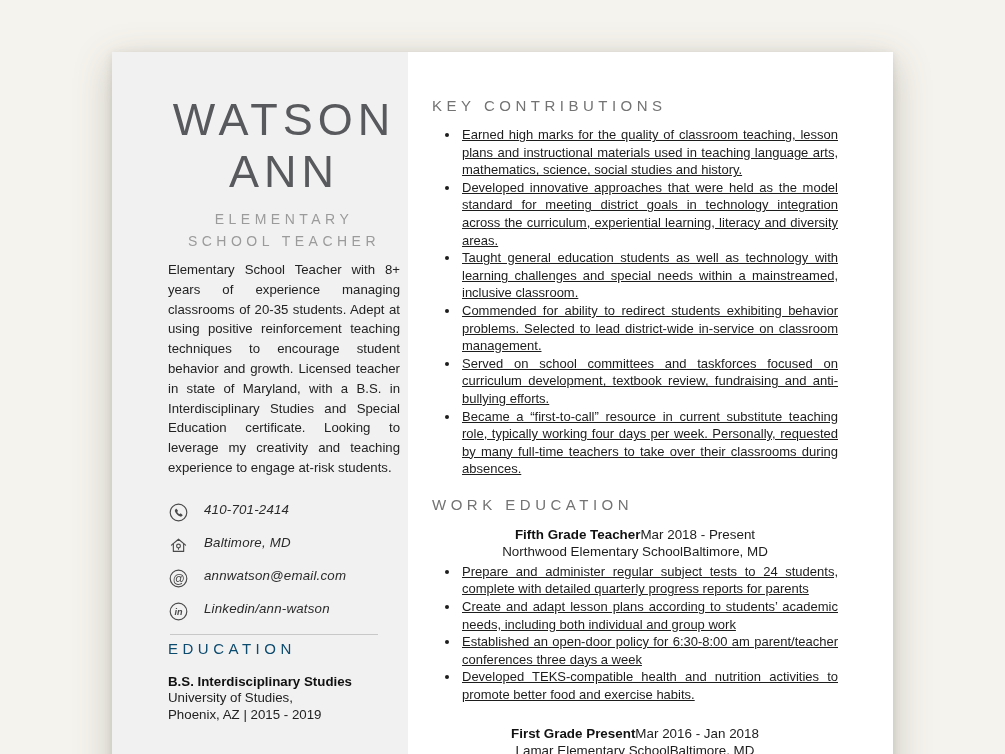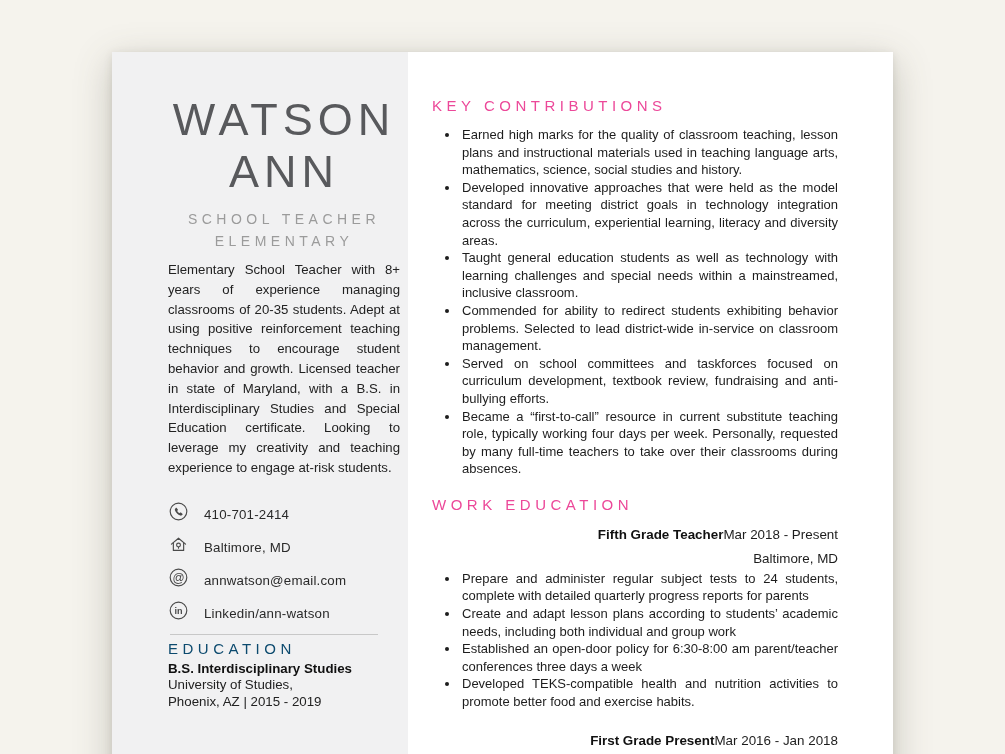--- a/index.html
+++ b/index.html
@@ -27,71 +27,72 @@
   }
   .job-title-side{
     margin-top:10px;text-align:center;color:#9b9b9b;
     font-size:14px;line-height:22px;letter-spacing:4.5px;font-weight:400;
   }
   .summary{
     margin-top:8px;color:#222;
     font-size:13.2px;line-height:19.8px;text-align:justify;
   }
   .contact{margin-top:24px;}
-  .contact-row{display:flex;align-items:flex-end;margin-bottom:13px;height:20px;}
+  .contact-row{display:flex;align-items:flex-start;margin-bottom:13px;height:20px;font-style:italic;}
   .contact-row .cicon{width:21px;height:21px;margin-right:15px;flex-shrink:0;}
   .contact-row .cval{font-size:13.3px;color:#2a2a2a;letter-spacing:.2px;}
   .side-divider{border:none;border-top:1px solid #c8c8c8;margin:10px 22px 0 2px;}
   .side-heading{
     margin-top:5px;color:#0c4a6e;
     font-size:15px;letter-spacing:4.5px;font-weight:400;
   }
-  .edu-entry{margin-top:4px;font-size:13.3px;line-height:16.5px;color:#222;}
+  .edu-entry{margin-top:17px;font-size:13.3px;line-height:16.5px;color:#222;}
   .edu-degree{font-weight:bold;color:#111;}
   
   .main{
     flex:1;box-sizing:border-box;background:#ffffff;
     padding:45px 55px 40px 24px;
   }
   .section-heading{
-    color:#ec4899;font-size:15px;letter-spacing:4.5px;font-weight:400;
+    color:#737373;font-size:15px;letter-spacing:4.5px;font-weight:400;
   }
   ul.bullets{
     margin:12px 0 0 0;padding:0 0 0 28px;list-style:disc outside;
     color:#1d1d1d;
   }
   ul.bullets li{
     font-size:13px;line-height:17.6px;text-align:justify;
     padding-left:2px;
+    text-decoration:underline;
   }
   .we{margin-top:18px;}
   .job{margin-top:13px;}
   .job + .job{margin-top:21px;}
-  .job-head{display:flex;justify-content:flex-end;font-size:13.4px;line-height:17px;color:#1d1d1d;margin-top:7px;}
+  .job-head{display:flex;justify-content:center;font-size:13.4px;line-height:17px;color:#1d1d1d;}
   .job-head .jt{font-weight:bold;color:#111;}
   .job ul.bullets{margin-top:3px;}
   svg .ic-stroke{fill:none;stroke:#4a4a4a;stroke-width:1.2;stroke-linecap:round;stroke-linejoin:round;}
   svg .ic-fill{fill:#4a4a4a;stroke:none;}
   svg text{font-family:"Liberation Sans","DejaVu Sans",sans-serif;fill:#4a4a4a;}
 </style>
 </head>
 <body>
 
 <div class="page">
 
   <div class="sidebar">
 
     <div class="name">
       <div>WATSON</div>
       <div>ANN</div>
     </div>
 
     <div class="job-title-side">
+      <div>ELEMENTARY</div>
       <div>SCHOOL TEACHER</div>
-      <div>ELEMENTARY</div>
     </div>
 
     <div class="summary">Elementary School Teacher with 8+ years of experience managing classrooms of 20-35 students. Adept at using positive reinforcement teaching techniques to encourage student behavior and growth. Licensed teacher in state of Maryland, with a B.S. in Interdisciplinary Studies and Special Education certificate. Looking to leverage my creativity and teaching experience to engage at-risk students.</div>
 
     <div class="contact">
 
       <div class="contact-row">
         <span class="cicon">
           <svg viewBox="0 0 22 22" width="21" height="21">
             <circle class="ic-stroke" cx="11" cy="11" r="8.7"></circle>
@@ -161,20 +162,21 @@
     </ul>
 
     <div class="section-heading we">WORK EDUCATION</div>
 
     <div class="job">
       <div class="job-head">
         <span class="jt">Fifth Grade Teacher</span>
         <span>Mar 2018 - Present</span>
       </div>
       <div class="job-head">
+        <span>Northwood Elementary School</span>
         <span>Baltimore, MD</span>
       </div>
       <ul class="bullets">
         <li>Prepare and administer regular subject tests to 24 students, complete with detailed quarterly progress reports for parents</li>
         <li>Create and adapt lesson plans according to students’ academic needs, including both individual and group work</li>
         <li>Established an open-door policy for 6:30-8:00 am parent/teacher conferences three days a week</li>
         <li>Developed TEKS-compatible health and nutrition activities to promote better food and exercise habits.</li>
       </ul>
     </div>
 

